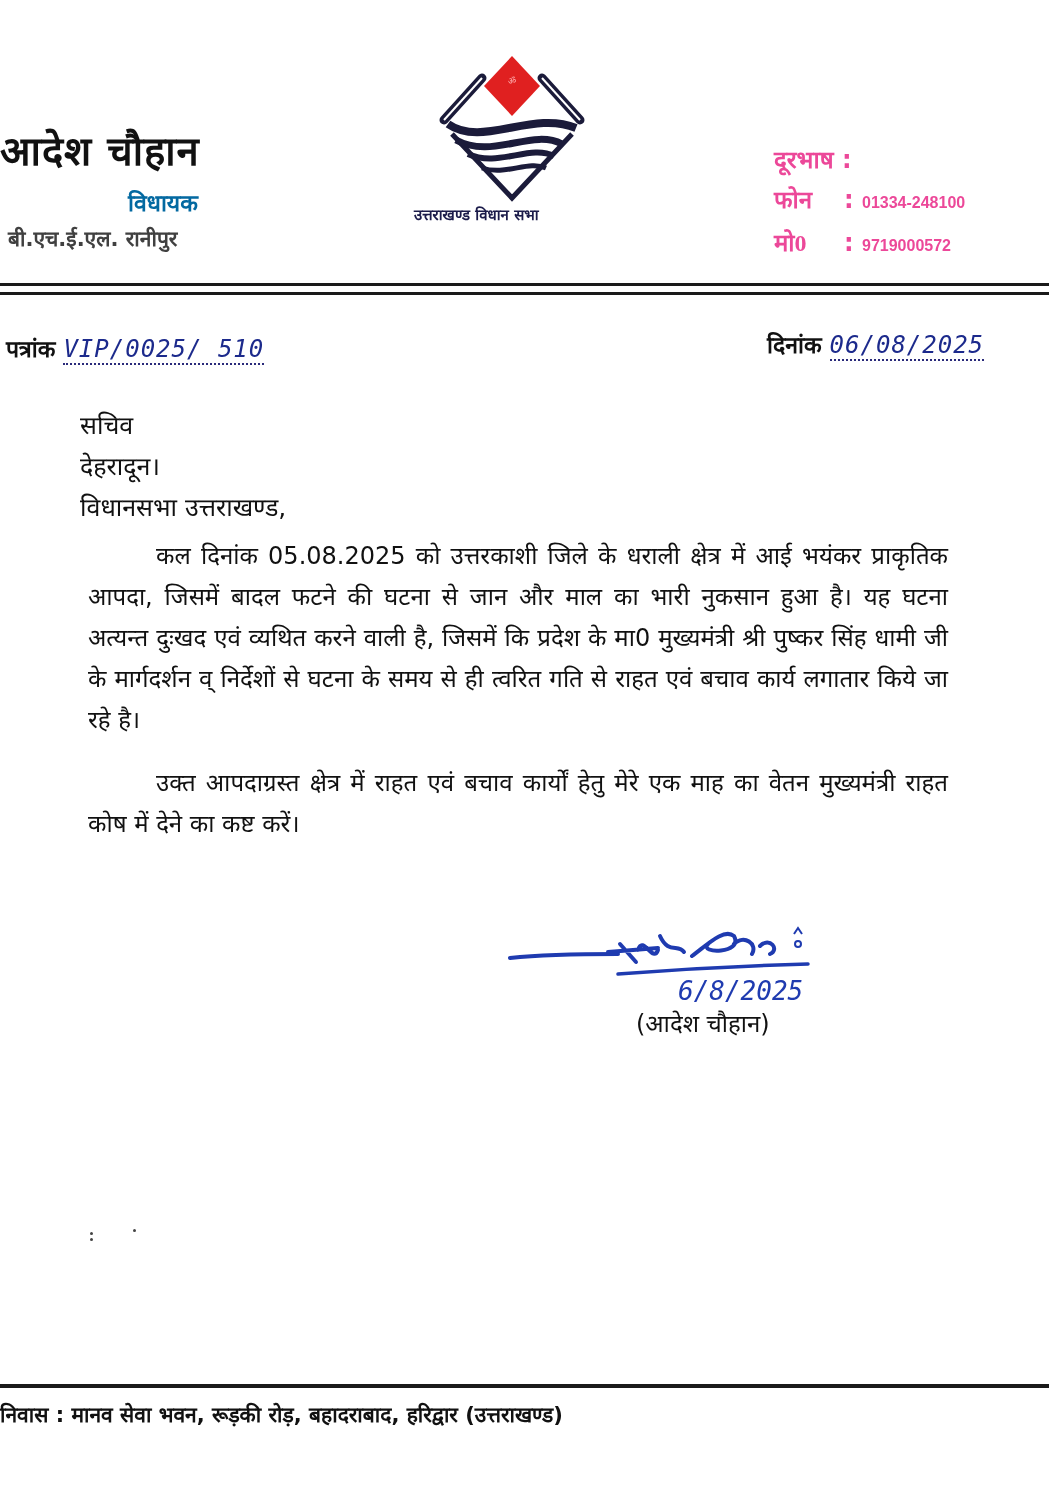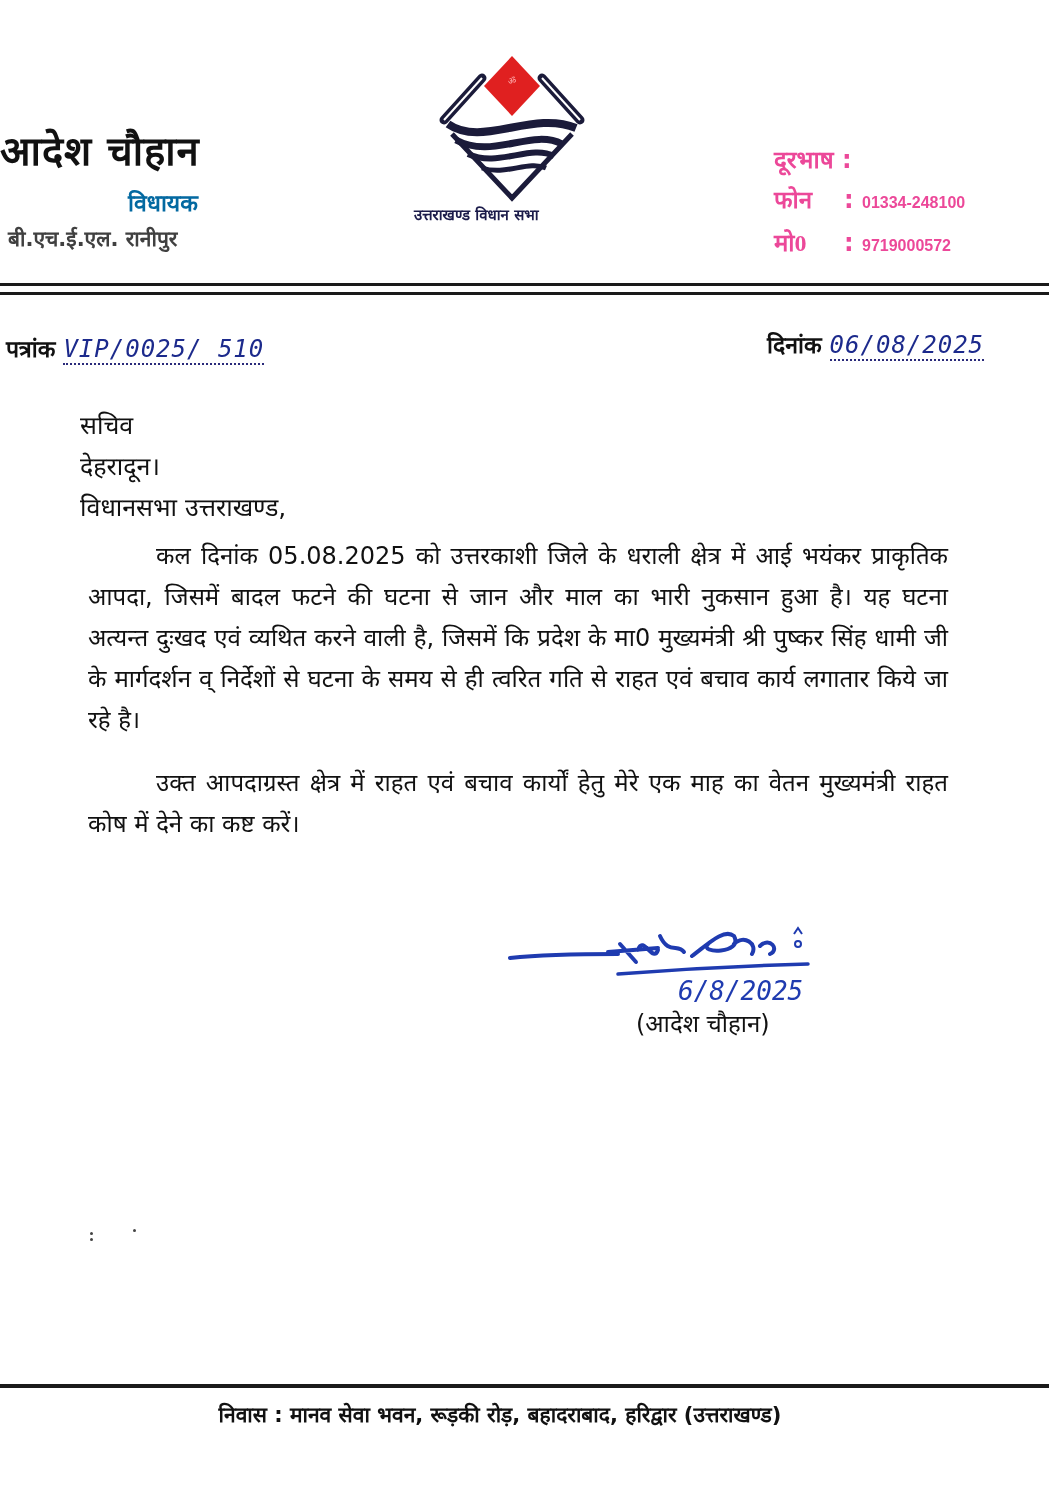--- a/index.html
+++ b/index.html
@@ -33,21 +33,21 @@
     .date-label { left: 767px; top: 328px; font-size: 23px; font-weight: bold; color:#111; white-space: nowrap; }
     
     .addressee { left: 80px; top: 392px; font-size: 25px; line-height: 41px; color:#111;margin-top:13px; }
     
     .body-text { left: 88px; top: 536px; width: 860px; font-size: 24px; line-height: 41px; text-align: justify; color:#111; }
     .body-text p { margin: 0 0 22px 0; text-indent: 68px; }
     
     .sig { left: 508px; top: 914px; width: 360px; height: 90px; }
     .sig-name { left: 636px; top: 1006px; font-size: 24px; color:#111; white-space: nowrap; }
     
-    .footer-text { left: 0; top: 1400px; width: 1000px; text-align: center; font-size: 21px; font-weight: bold; color:#111; white-space: nowrap; }
+    .footer-text { left: 0; top: 1400px; width: 1000px; text-align: left; font-size: 21px; font-weight: bold; color:#111; white-space: nowrap; }
     .speck { width: 3px; height: 3px; background:#444; border-radius:50%; }
   </style>
 </head>
 <body>
 
 <div class="abs mla-name">आदेश चौहान</div>
 <div class="abs mla-title">विधायक</div>
 <div class="abs mla-constituency">बी.एच.ई.एल. रानीपुर</div>
 
 <div class="abs logo">

